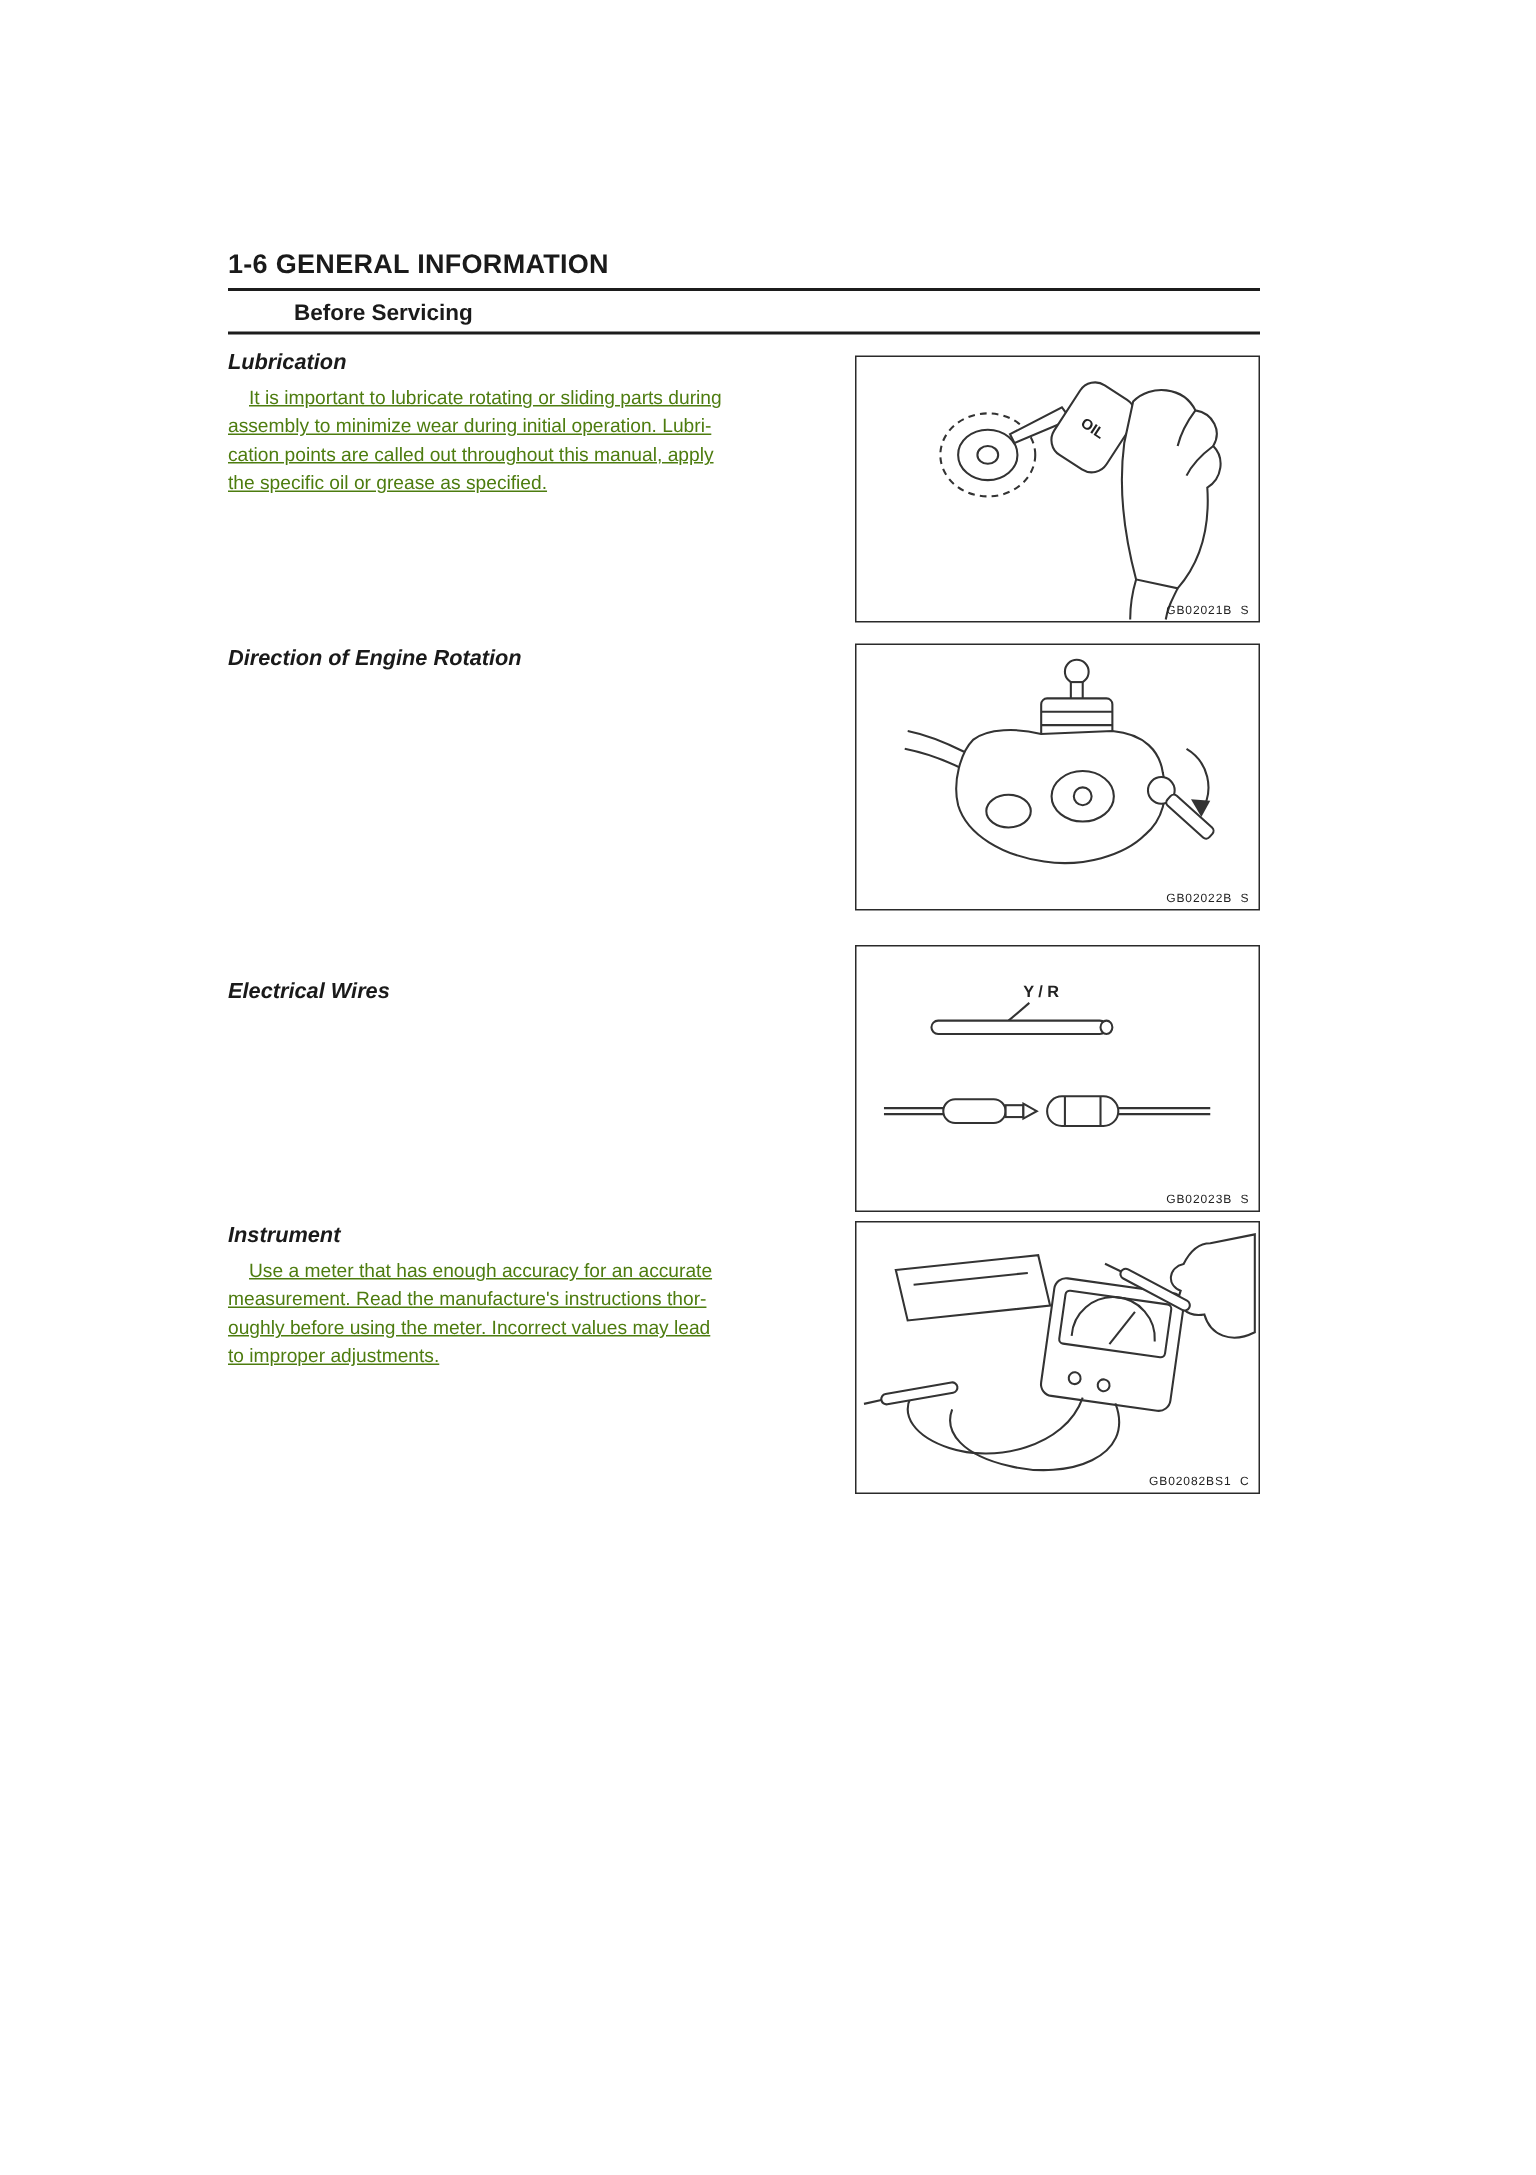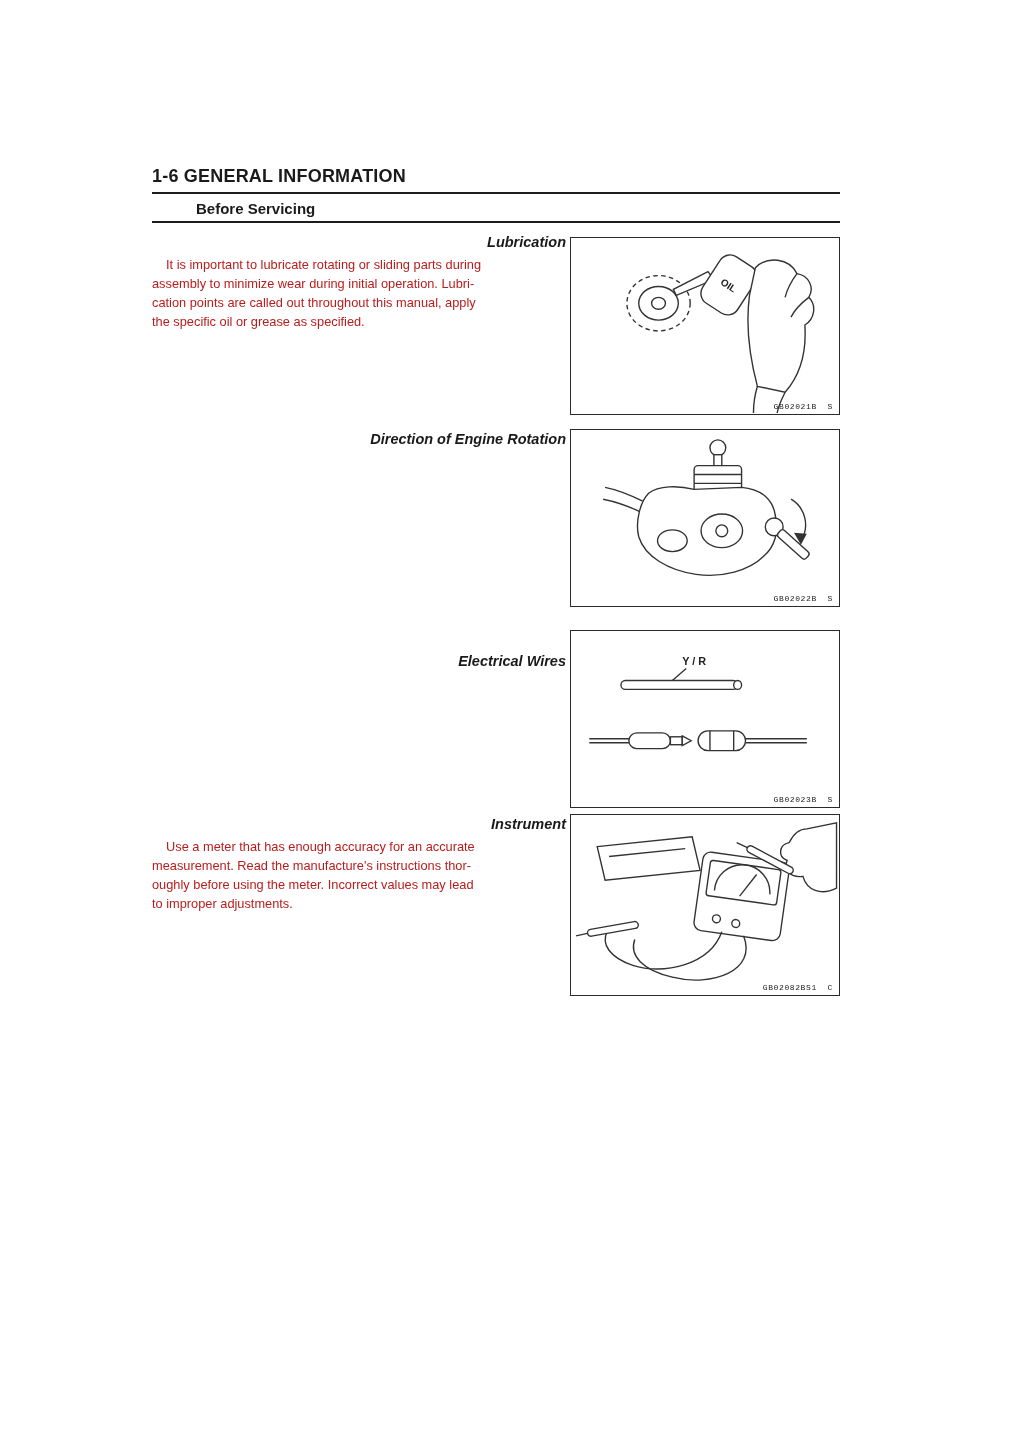--- a/index.html
+++ b/index.html
@@ -39,29 +39,29 @@
   .sec-text {
     position: absolute;
     left: 152px;
     width: 414px;
   }
   .sec-heading {
     margin: 0 0 5px 0;
     font-size: 14.5px;
     font-style: italic;
     font-weight: bold;
-    text-align: right;
   }
   .sec-body {
     margin: 0;
     font-size: 12.8px;
     line-height: 19px;
     white-space: pre-line;
     text-indent: 14px;
-    color: #b91c1c;
+    color: #4d7c0f;
+    text-decoration: underline;
   }
   .figbox {
     position: absolute;
     left: 570px;
     width: 270px;
     height: 178px;
     margin: 0;
     border: 1px solid #2a2a2a;
     background: #ffffff;
   }
@@ -70,21 +70,21 @@
     left: 0; top: 0;
     width: 100%; height: 100%;
   }
   .figcap {
     position: absolute;
     right: 6px; bottom: 3px;
     font-size: 8px;
     color: #222;
     letter-spacing: 0.6px;
     white-space: pre;
-    font-family: Liberation Mono, monospace;
+    font-family: Liberation Sans, sans-serif;
   }
   .fig-line { stroke: #333; stroke-width: 1.4; fill: none; }
   .fig-shape { stroke: #333; stroke-width: 1.4; fill: #ffffff; }
   .fig-solid { fill: #333; stroke: none; }
   .fig-text { fill: #222; font-family: "Liberation Sans", sans-serif; font-weight: bold; }
 </style>
 </head>
 <body>
 
 <div class="page">

